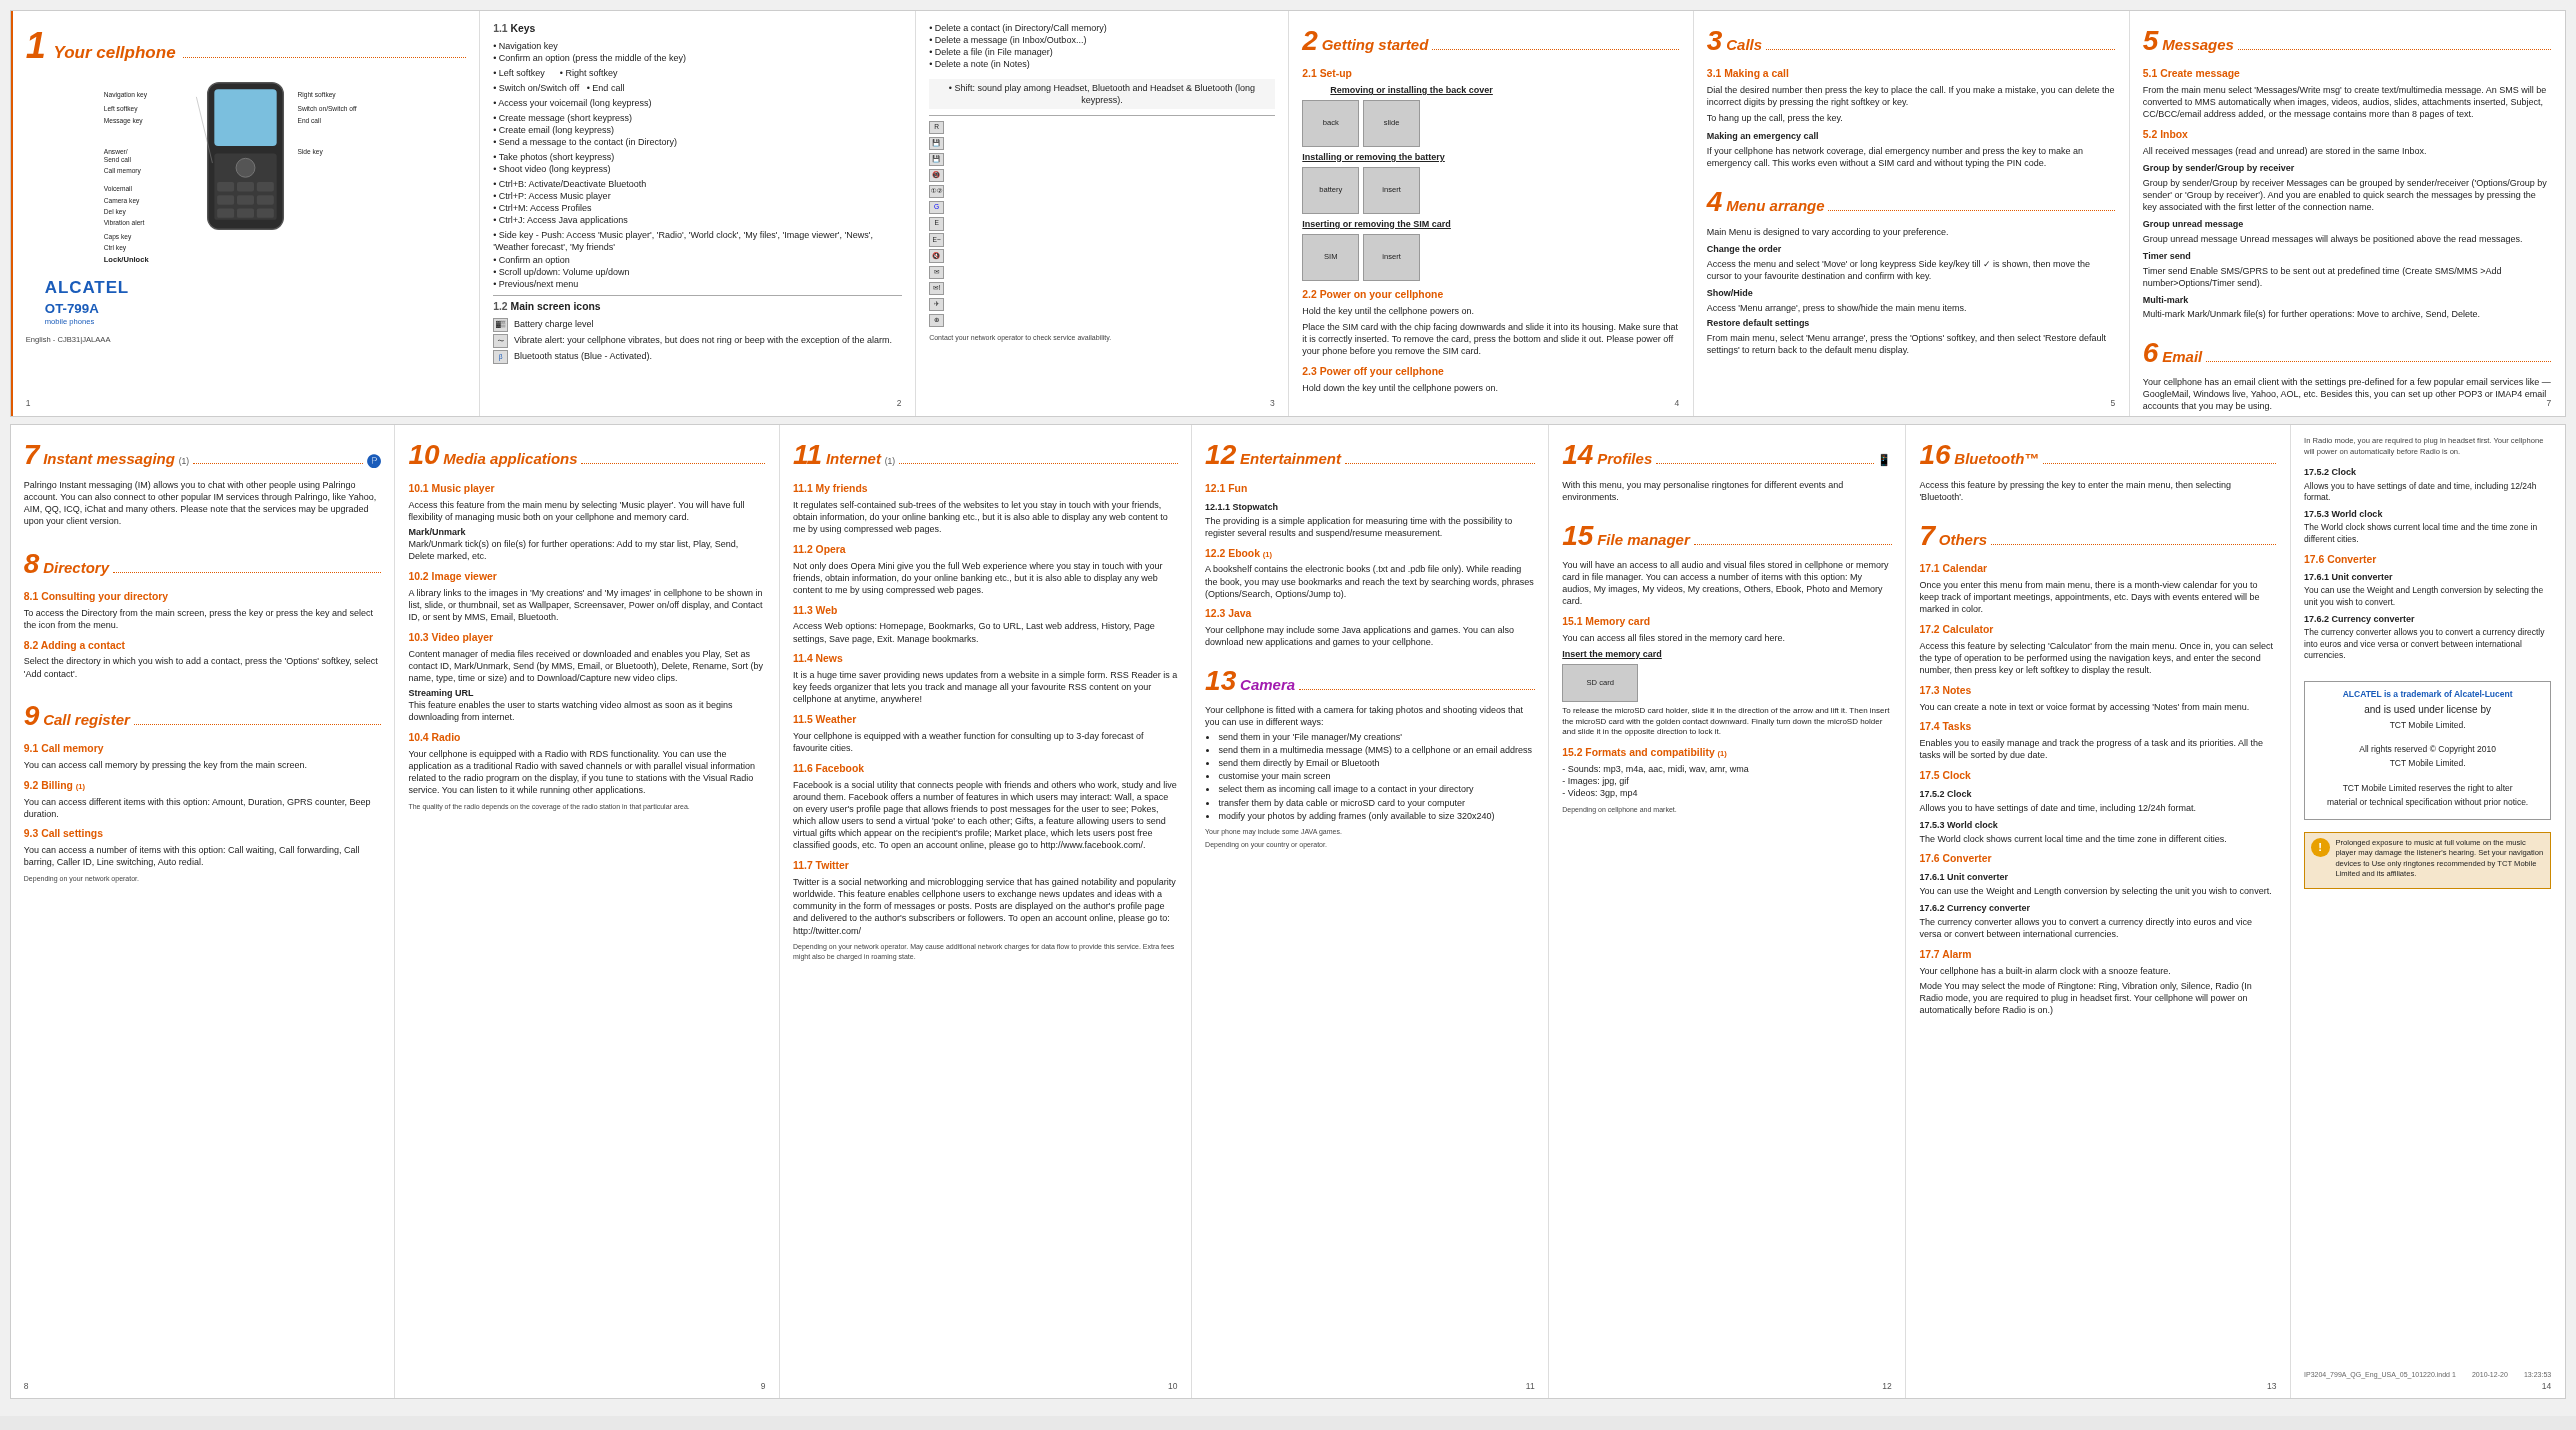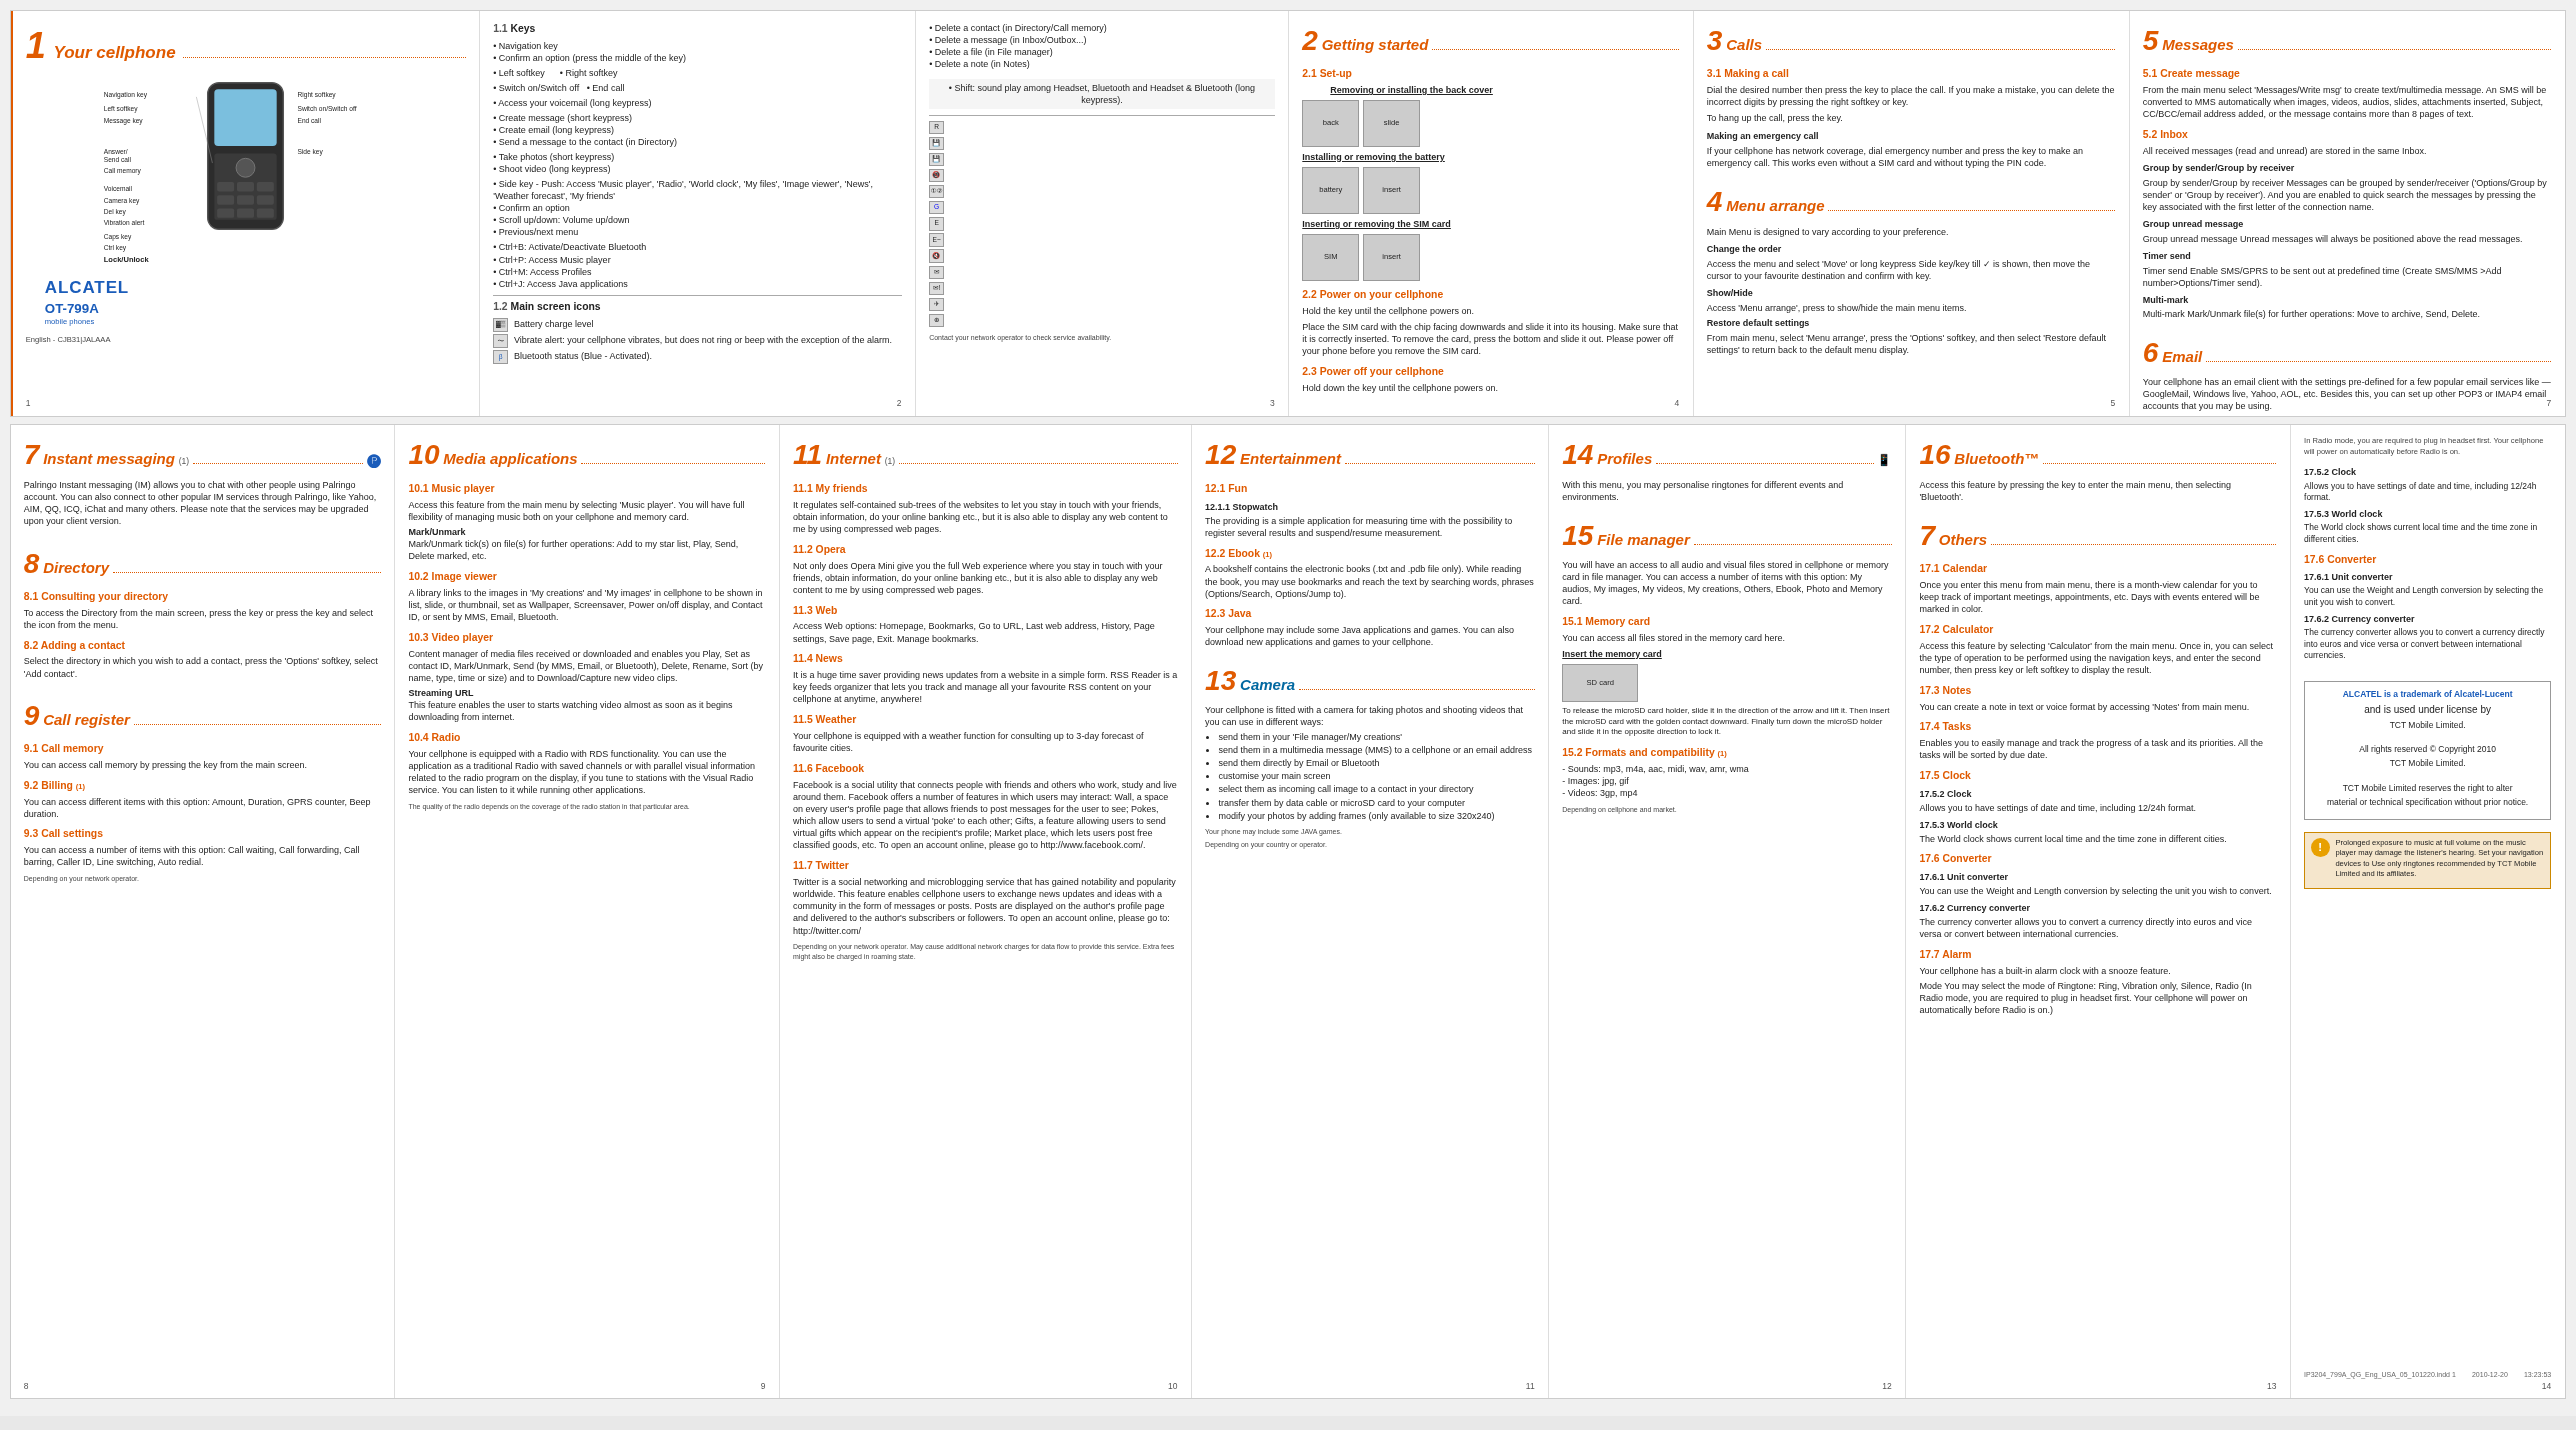--- a/index.html
+++ b/index.html
@@ -201,22 +201,22 @@
     <div class="column" style="flex:1.3;">
       <div class="keys-header">
         <span style="color:#555;">1.1</span> <span>Keys</span>
       </div>
       <p>• Navigation key<br>• Confirm an option (press the middle of the key)</p>
       <p>• Left softkey &nbsp;&nbsp;&nbsp;&nbsp; • Right softkey</p>
       <p>• Switch on/Switch off &nbsp; • End call</p>
       <p>• Access your voicemail (long keypress)</p>
       <p>• Create message (short keypress)<br>• Create email (long keypress)<br>• Send a message to the contact (in Directory)</p>
       <p>• Take photos (short keypress)<br>• Shoot video (long keypress)</p>
+      <p>• Ctrl+B: Activate/Deactivate Bluetooth<br>• Ctrl+P: Access Music player<br>• Ctrl+M: Access Profiles<br>• Ctrl+J: Access Java applications</p>
       <p>• Side key - Push: Access 'Music player', 'Radio', 'World clock', 'My files', 'Image viewer', 'News', 'Weather forecast', 'My friends'<br>• Confirm an option<br>• Scroll up/down: Volume up/down<br>• Previous/next menu</p>
-      <p>• Ctrl+B: Activate/Deactivate Bluetooth<br>• Ctrl+P: Access Music player<br>• Ctrl+M: Access Profiles<br>• Ctrl+J: Access Java applications</p>
 
       <div class="divider-line"></div>
       <div style="font-size:10.4px; font-weight:bold; margin-bottom:3.8px;">
         <span style="color:#555;">1.2</span> <span>Main screen icons</span>
       </div>
       <div class="icon-row">
         <div class="icon-box">▓▒</div>
         <span>Battery charge level</span>
       </div>
       <div class="icon-row">
@@ -517,21 +517,21 @@
       <p>The providing is a simple application for measuring time with the possibility to register several results and suspend/resume measurement.</p>
 
       <div class="sub-title">12.2 Ebook <span style="font-size:7.6px;">(1)</span></div>
       <p>A bookshelf contains the electronic books (.txt and .pdb file only). While reading the book, you may use bookmarks and reach the text by searching words, phrases (Options/Search, Options/Jump to).</p>
 
       <div class="sub-title">12.3 Java</div>
       <p>Your cellphone may include some Java applications and games. You can also download new applications and games to your cellphone.</p>
 
       <div style="display:flex; align-items:baseline; gap:3.8px; margin-top:13.3px; margin-bottom:4.7px;">
         <span style="font-size:28px; font-weight:bold; color:#e05a00; font-style:italic;">13</span>
-        <span style="font-size:15px; font-weight:bold; color:#0369a1; font-style:italic;">Camera</span>
+        <span style="font-size:15px; font-weight:bold; color:#a21caf; font-style:italic;">Camera</span>
         <span style="border-bottom:1.9px dotted #e05a00; flex:1; height:0.9px; margin-bottom:2.8px;"></span>
       </div>
       <p>Your cellphone is fitted with a camera for taking photos and shooting videos that you can use in different ways:</p>
       <ul>
         <li>send them in your 'File manager/My creations'</li>
         <li>send them in a multimedia message (MMS) to a cellphone or an email address</li>
         <li>send them directly by Email or Bluetooth</li>
         <li>customise your main screen</li>
         <li>select them as incoming call image to a contact in your directory</li>
         <li>transfer them by data cable or microSD card to your computer</li>

